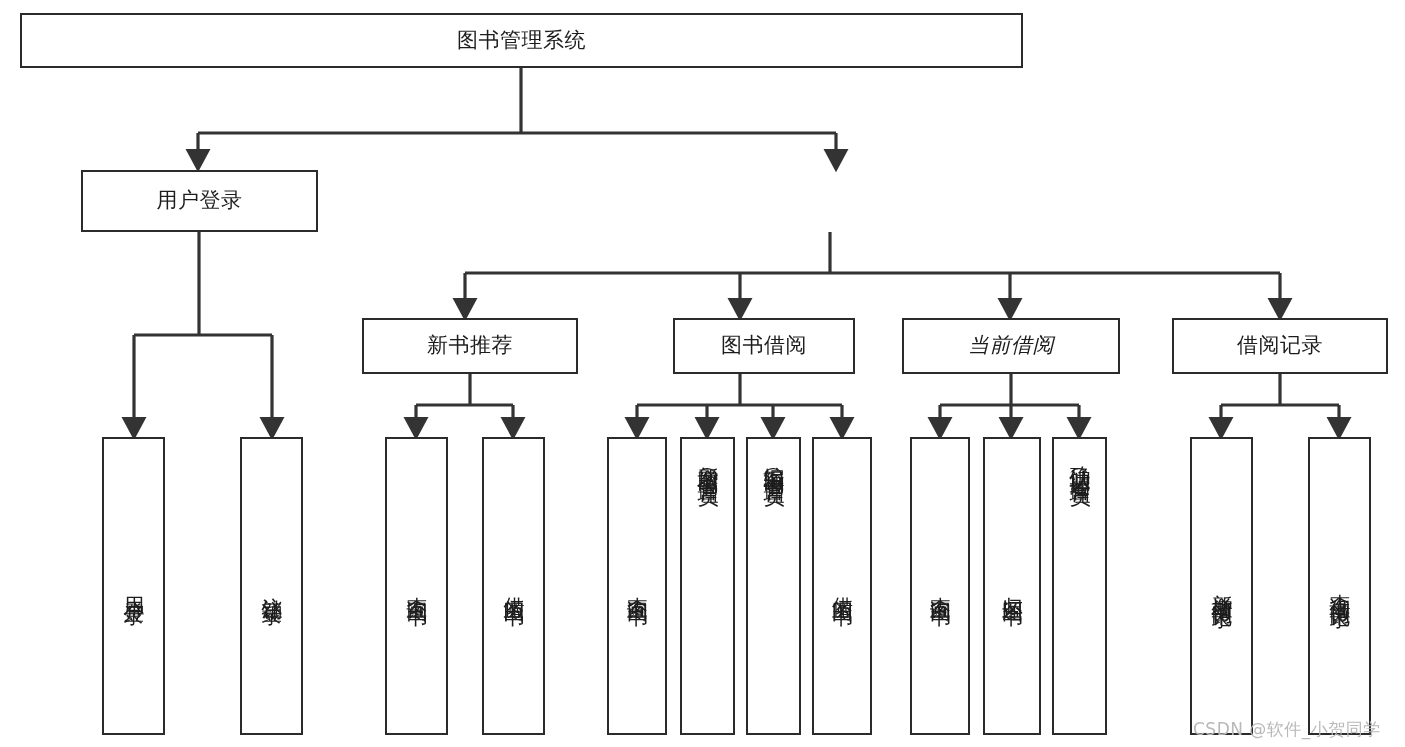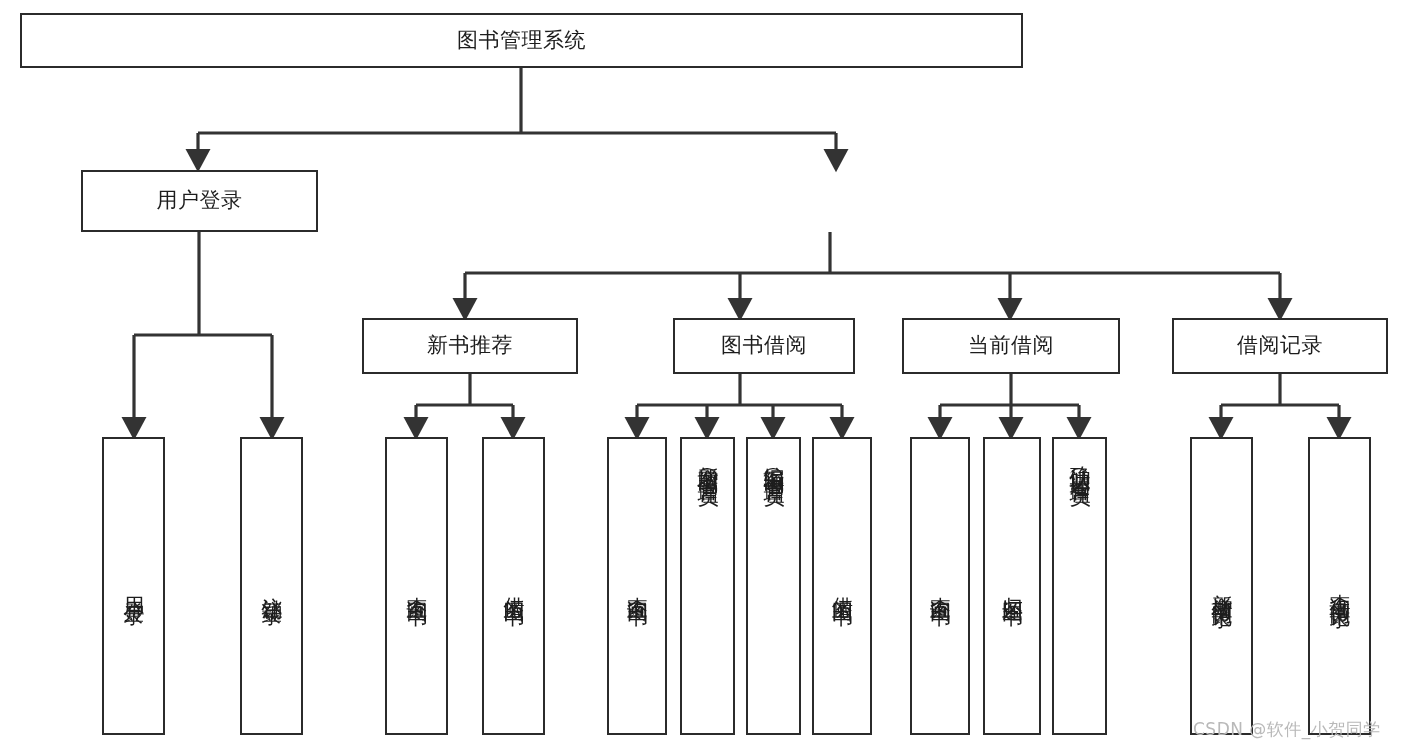--- a/index.html
+++ b/index.html
@@ -132,21 +132,21 @@
   <div class="node" style="left:81px; top:170px; width:237px; height:62px;">
     <span class="node-label">用户登录</span>
   </div>
 
   <div class="node" style="left:362px; top:318px; width:216px; height:56px;">
     <span class="node-label">新书推荐</span>
   </div>
   <div class="node" style="left:631px; top:318px; width:182px; height:56px;margin-left:42px;">
     <span class="node-label">图书借阅</span>
   </div>
-  <div class="node" style="left:902px; top:318px; width:218px; height:56px;">
+  <div class="node" style="left:902px; top:318px; width:218px; height:56px;font-style:italic;">
     <span class="node-label">当前借阅</span>
   </div>
   <div class="node" style="left:1172px; top:318px; width:216px; height:56px;">
     <span class="node-label">借阅记录</span>
   </div>
 
   <div class="node vertical centered" style="left:102px; top:437px; width:63px; height:298px;">
     <span class="node-label">用户登录</span>
   </div>
   <div class="node vertical centered" style="left:240px; top:437px; width:63px; height:298px;">

